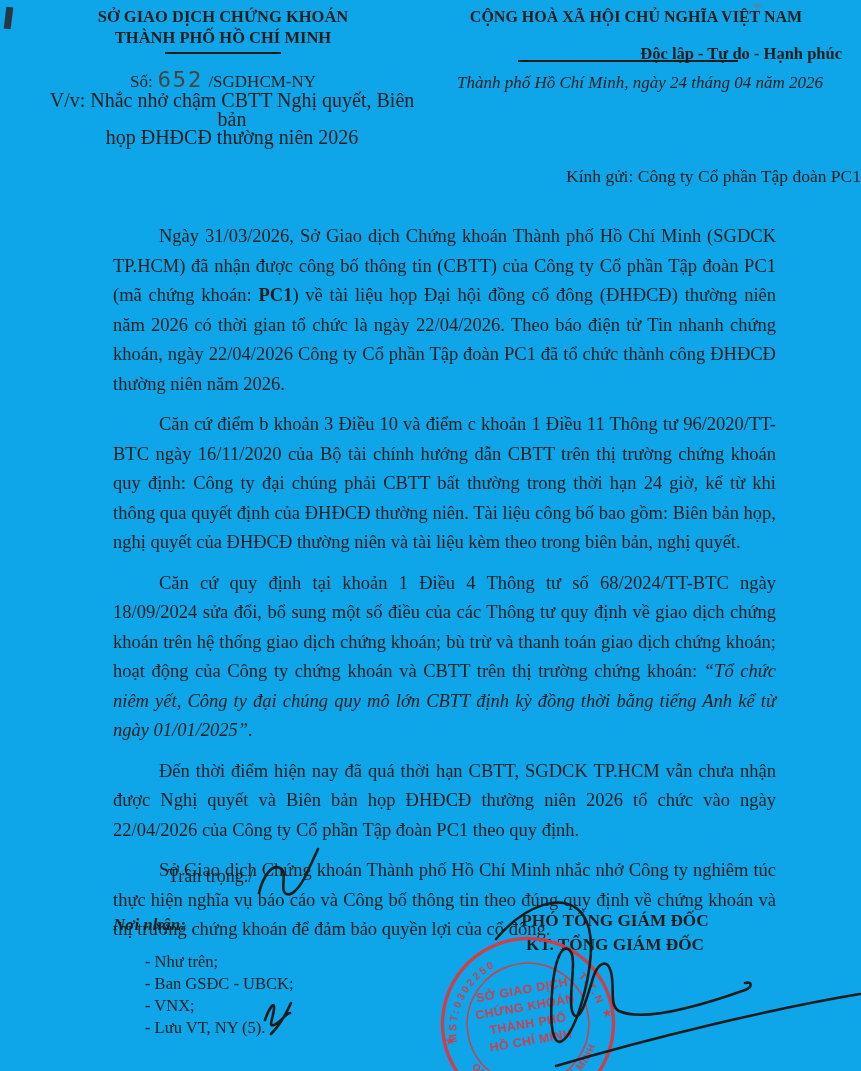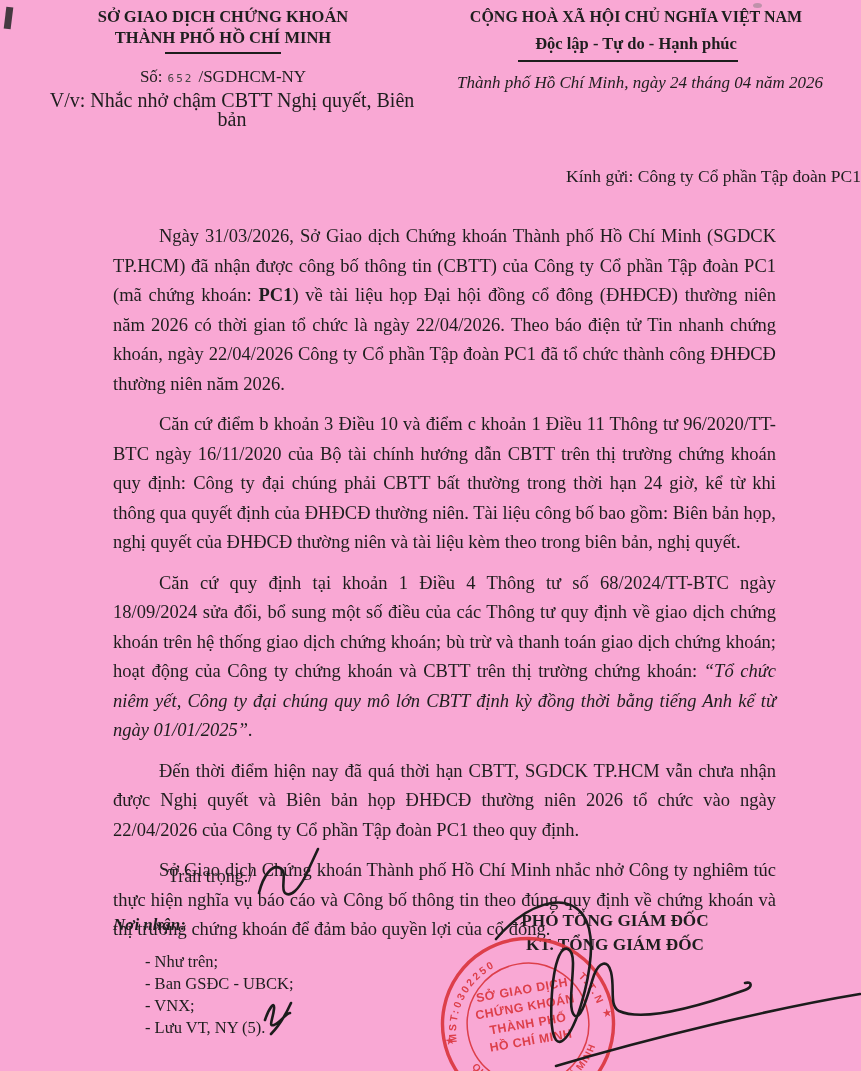--- a/index.html
+++ b/index.html
@@ -1,32 +1,32 @@
 <!DOCTYPE html>
 <html><head>
 <meta charset="utf-8">
 <style>
   html,body{margin:0;padding:0;background:#e8e8e8;}
   .page{
-    position:relative;width:861px;height:1071px;background:#f9a8d4;
+    position:relative;width:861px;height:1071px;background:#0ea5e9;
     overflow:hidden;font-family:"Liberation Serif","DejaVu Serif",serif;
     color:#1e1e1e;margin:0 auto;
   }
   
   .artifact1{position:absolute;left:5px;top:7px;width:7px;height:22px;background:#262626;transform:rotate(7deg);opacity:.85;}
   .artifact2{position:absolute;left:753px;top:3px;width:9px;height:5px;background:#777;opacity:.45;border-radius:50%;}
   
   .hleft{position:absolute;left:68px;top:6px;width:310px;text-align:center;font-weight:bold;font-size:16.5px;line-height:21px;}
   .rule-left{position:absolute;left:165px;top:52px;width:116px;border-top:2px solid #1d1d1d;}
   .hright{position:absolute;left:430px;top:7px;width:412px;text-align:center;font-weight:bold;}
   .hright .l1{font-size:16px;line-height:20px;}
-  .hright .l2{font-size:16.5px;line-height:21px;margin-top:6px;}
+  .hright .l2{font-size:16.5px;line-height:21px;margin-top:16px;text-align:right;}
   .rule-right{position:absolute;left:518px;top:60px;width:220px;border-top:2px solid #1d1d1d;}
   .so-line{position:absolute;left:68px;top:67px;width:310px;text-align:center;font-size:17px;}
-  .so-num{font-family:"DejaVu Sans Mono",monospace;font-size:11px;color:#454545;letter-spacing:2px;padding:0 5px;}
+  .so-num{font-family:"DejaVu Sans Mono",monospace;font-size:22px;color:#454545;letter-spacing:2px;padding:0 5px;}
   .vv{position:absolute;left:38px;top:91px;width:388px;text-align:center;font-size:20px;line-height:18.5px;}
   .dateline{position:absolute;left:420px;top:73px;width:440px;text-align:center;font-style:italic;font-size:17px;}
   .salutation{position:absolute;left:0;top:166px;width:100%;text-align:right;font-size:17.5px;}
   
   .body{position:absolute;left:113px;top:222px;width:663px;font-size:18.5px;line-height:29.5px;text-align:justify;}
   .body p{margin:0 0 11px 0;text-indent:46px;}
   .q-italic{font-style:italic;}
   .b{font-weight:bold;}
   .closing{position:absolute;left:168px;top:866px;font-size:18px;}
   
@@ -59,20 +59,21 @@
     <div class="l1">CỘNG HOÀ XÃ HỘI CHỦ NGHĨA VIỆT NAM</div>
     <div class="l2">Độc lập - Tự do - Hạnh phúc</div>
   </div>
   <div class="rule-right"></div>
 
   <div class="so-line">
     <span>Số:</span><span class="so-num">652</span><span>/SGDHCM-NY</span>
   </div>
   <div class="vv">
     <div>V/v: Nhắc nhở chậm CBTT Nghị quyết, Biên bản</div>
+    <div>họp ĐHĐCĐ thường niên 2026</div>
   </div>
 
   <div class="dateline">Thành phố Hồ Chí Minh, ngày 24 tháng 04 năm 2026</div>
 
   <div class="salutation">Kính gửi: Công ty Cổ phần Tập đoàn PC1</div>
 
   <div class="body">
     <p><span>Ngày 31/03/2026, Sở Giao dịch Chứng khoán Thành phố Hồ Chí Minh (SGDCK TP.HCM) đã nhận được công bố thông tin (CBTT) của Công ty Cổ phần Tập đoàn PC1 (mã chứng khoán: </span><span class="b">PC1</span><span>) về tài liệu họp Đại hội đồng cổ đông (ĐHĐCĐ) thường niên năm 2026 có thời gian tổ chức là ngày 22/04/2026. Theo báo điện tử Tin nhanh chứng khoán, ngày 22/04/2026 Công ty Cổ phần Tập đoàn PC1 đã tổ chức thành công ĐHĐCĐ thường niên năm 2026.</span></p>
     <p>Căn cứ điểm b khoản 3 Điều 10 và điểm c khoản 1 Điều 11 Thông tư 96/2020/TT-BTC ngày 16/11/2020 của Bộ tài chính hướng dẫn CBTT trên thị trường chứng khoán quy định: Công ty đại chúng phải CBTT bất thường trong thời hạn 24 giờ, kể từ khi thông qua quyết định của ĐHĐCĐ thường niên. Tài liệu công bố bao gồm: Biên bản họp, nghị quyết của ĐHĐCĐ thường niên và tài liệu kèm theo trong biên bản, nghị quyết.</p>
     <p><span>Căn cứ quy định tại khoản 1 Điều 4 Thông tư số 68/2024/TT-BTC ngày 18/09/2024 sửa đổi, bổ sung một số điều của các Thông tư quy định về giao dịch chứng khoán trên hệ thống giao dịch chứng khoán; bù trừ và thanh toán giao dịch chứng khoán; hoạt động của Công ty chứng khoán và CBTT trên thị trường chứng khoán: </span><span class="q-italic">“Tổ chức niêm yết, Công ty đại chúng quy mô lớn CBTT định kỳ đồng thời bằng tiếng Anh kể từ ngày 01/01/2025”.</span></p>

